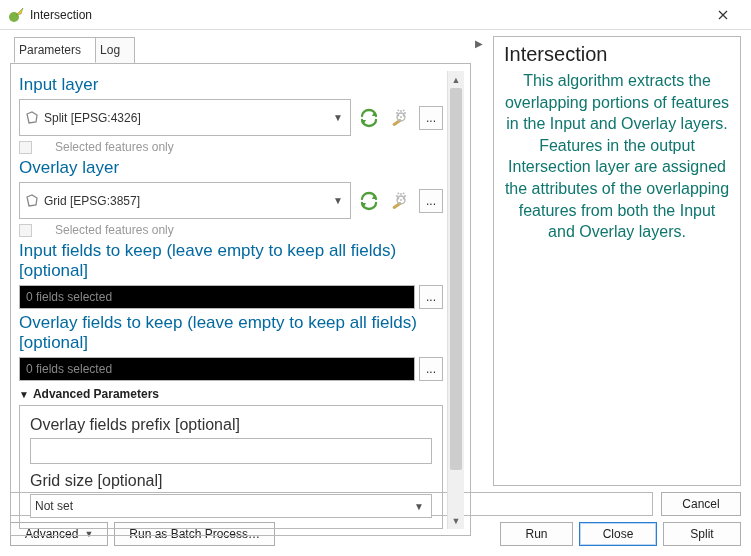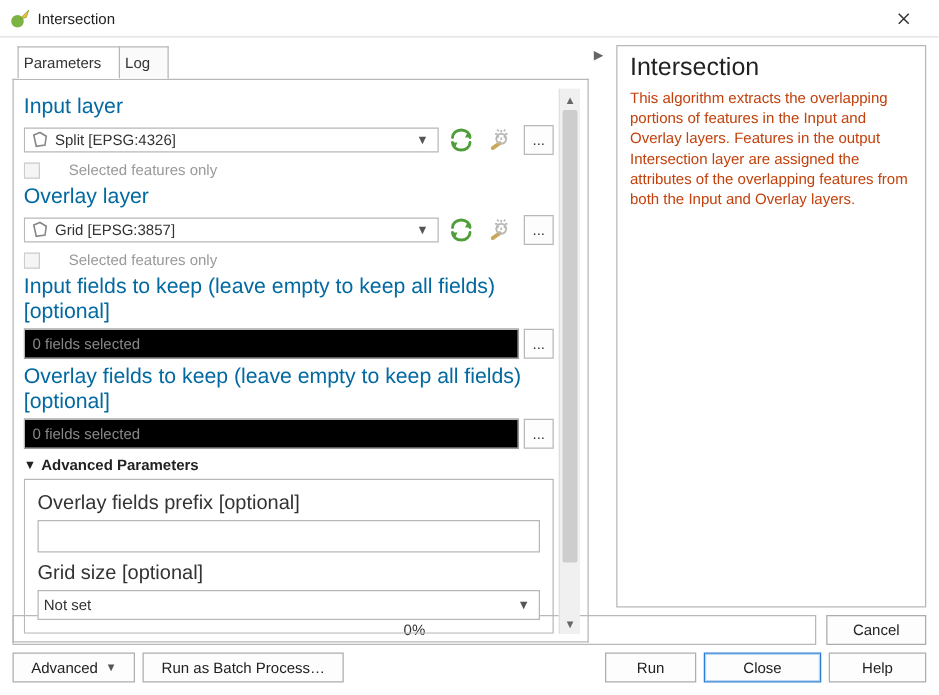--- a/index.html
+++ b/index.html
@@ -123,21 +123,21 @@
     background:#cdcdcd; border-radius:2px;
   }
 
   .field-label { font-size: 17px; color: #0369a1; margin: 4px 0 4px 0; }
 
   .row {
     display: flex; align-items: center; gap: 4px; margin-bottom: 4px;
   }
   .combo {
     flex: 1;
-    height: 20px;
+    height: 37px;
     border: 1px solid #b8b8b8;
     background: #fff;
     display: flex; align-items: center;
     padding: 0 4px;
     font-size: 12px;
   }
   .combo .layer-icon { width:16px; height:16px; margin-right:4px; display:flex;align-items:center;justify-content:center;}
   .combo .layer-text { flex:1; white-space:nowrap; overflow:hidden; text-overflow:ellipsis; }
   .combo .dd {
     width:16px; text-align:center; color:#555; font-size:10px;
@@ -181,21 +181,21 @@
     border:1px solid #b8b8b8;
     padding: 6px 10px 10px 10px;
   }
   .text-input {
     width:100%; height:26px; border:1px solid #b8b8b8; background:#fff;
     padding:0 6px; font-size:12px;
   }
   .group-label { font-size:16px; margin:4px 0 4px 0; color:#333; }
 
   .help-title { font-size:20px; color:#222; margin:0 0 4px 0; font-weight:normal;}
-  .help-body { font-size:12px; color:#c2410c; line-height:1.35; }
+  .help-body { font-size:16px; color:#0f766e; line-height:1.35;text-align:center; }
 
   
   .bottom {
     padding: 6px 10px 8px 10px;
   }
   .progress-row { display:flex; gap:8px; margin-bottom:6px; }
   .progress {
     flex:1; height:24px; border:1px solid #b8b8b8; background:#fff;
     display:flex; align-items:center; justify-content:center; font-size:12px;
   }
@@ -355,16 +355,16 @@
     <div class="btn" style="width:80px">Cancel</div>
   </div>
   <div class="button-row">
     <div class="btn">
       <span>Advanced</span>
       <span class="dd">▼</span>
     </div>
     <div class="btn">Run as Batch Process…</div>
     <div class="spacer"></div>
     <div class="btn" style="width:73px">Run</div>
-    <div class="btn default" style="width:94px">Close</div>
-    <div class="btn" style="width:78px">Help</div>
+    <div class="btn default" style="width:78px">Close</div>
+    <div class="btn" style="width:78px">Split</div>
   </div>
 </div>
 
 </body></html>

